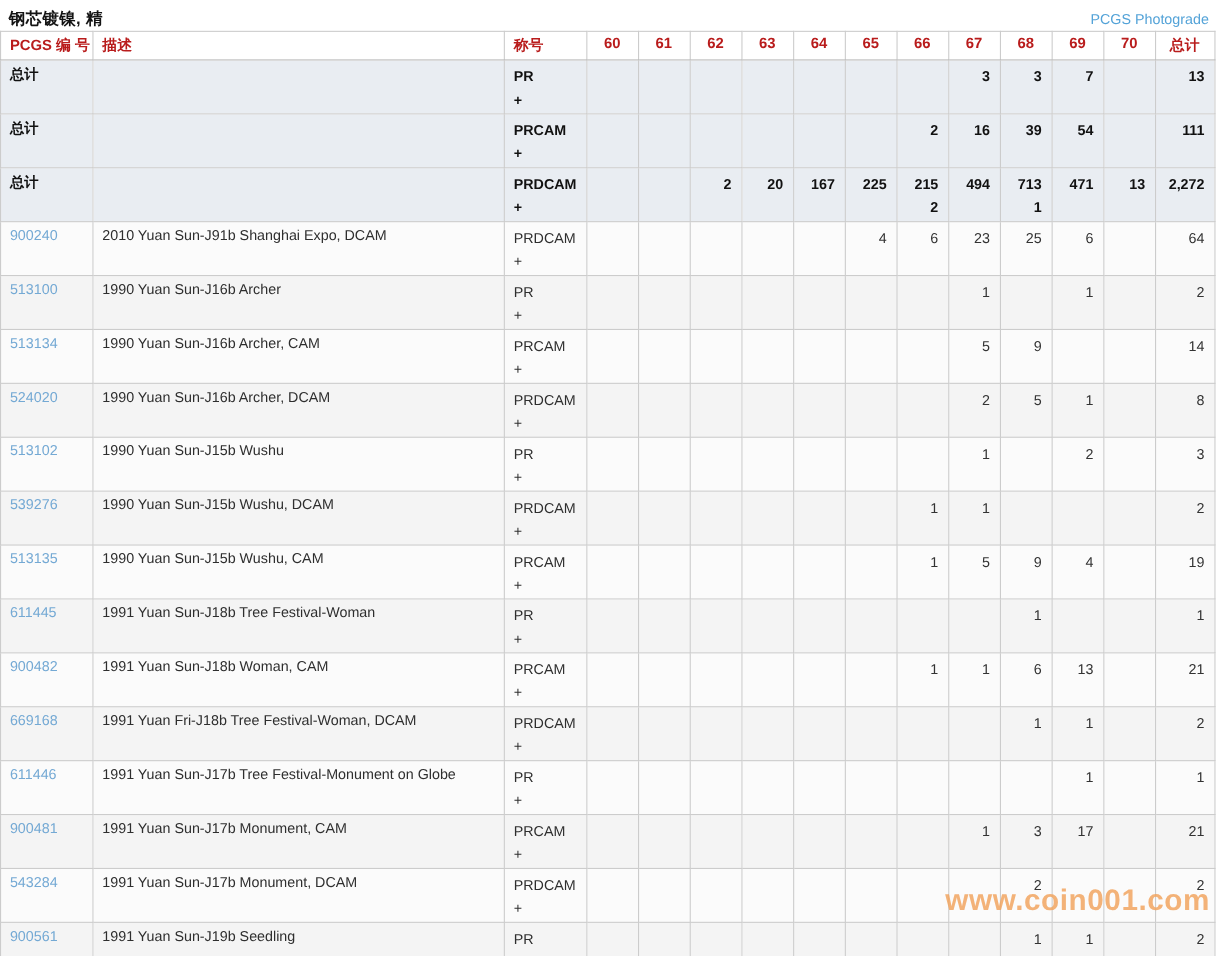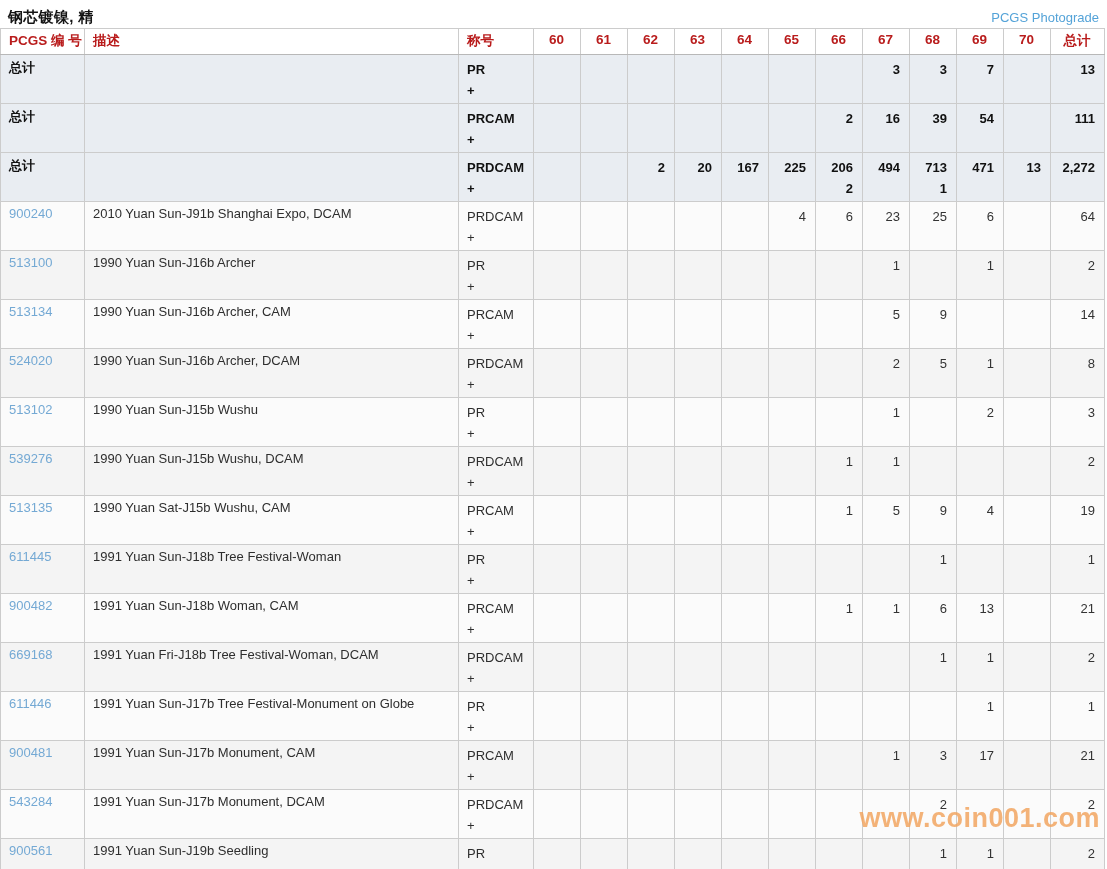--- a/index.html
+++ b/index.html
@@ -150,21 +150,21 @@
           <td class="num">
             <div class="l1">20</div>
           </td>
           <td class="num">
             <div class="l1">167</div>
           </td>
           <td class="num">
             <div class="l1">225</div>
           </td>
           <td class="num">
-            <div class="l1">206</div>
+            <div class="l1">215</div>
             <div class="l2">2</div>
           </td>
           <td class="num">
             <div class="l1">494</div>
           </td>
           <td class="num">
             <div class="l1">713</div>
             <div class="l2">1</div>
           </td>
           <td class="num">
@@ -336,21 +336,21 @@
           </td>
           <td class="num"></td>
           <td class="num"></td>
           <td class="num"></td>
           <td class="num">
             <div class="l1">2</div>
           </td>
         </tr>
         <tr class="a">
           <td><span class="plink">513135</span></td>
-          <td>1990 Yuan Sat-J15b Wushu, CAM</td>
+          <td>1990 Yuan Sun-J15b Wushu, CAM</td>
           <td>
             <div class="l1">PRCAM</div>
             <div class="l2">+</div>
           </td>
           <td class="num"></td>
           <td class="num"></td>
           <td class="num"></td>
           <td class="num"></td>
           <td class="num"></td>
           <td class="num"></td>

